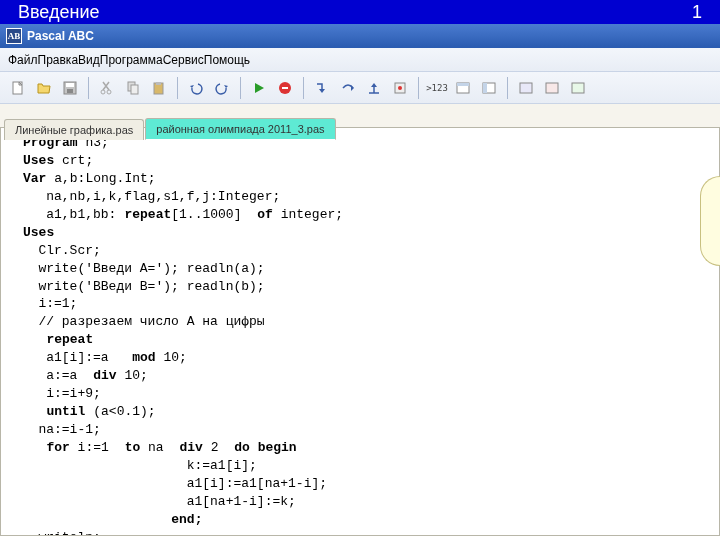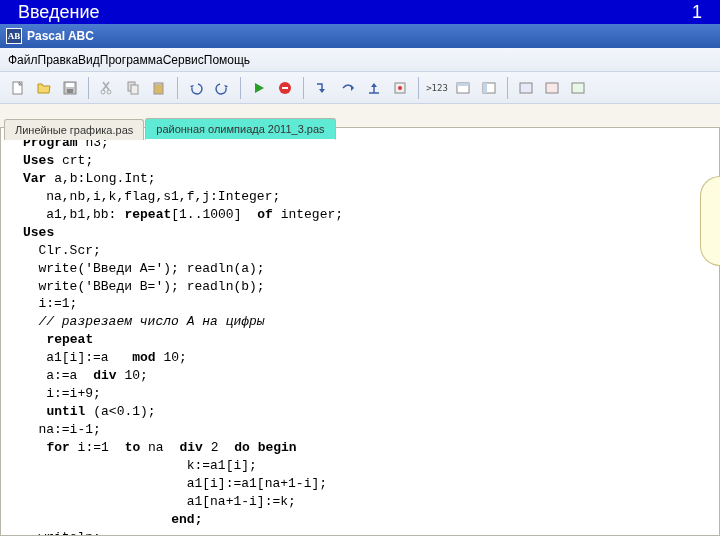--- a/index.html
+++ b/index.html
@@ -18,21 +18,21 @@
   .tbtn { width: 24px; height: 24px; display: flex; align-items: center; justify-content: center; border: 1px solid transparent; border-radius: 3px; cursor: pointer; }
   .tbtn svg { width: 16px; height: 16px; }
   .tbtn .txt { font-size: 9px; color: #444; font-family: monospace; }
   
   .tab-bar { background: #f6f4ed; height: 24px; display: flex; align-items: flex-end; padding: 0 4px; border-bottom: 1px solid #b8b6a8; }
   .tab { padding: 4px 10px; font-size: 11px; color: #333; border: 1px solid #b8b6a8; border-bottom: none; background: #f0eee4; margin-right: 1px; border-radius: 3px 3px 0 0; cursor: pointer; position: relative; top: 13px; }
   .tab.active { background: #5eead4; border-bottom: 1px solid #fff; }
   
   .editor { background: #fff; padding: 6px 14px; font-family: 'Courier New', monospace; font-size: 13px; line-height: 1.38; color: #000; border: 1px solid #b8b6a8; border-top: none; height: 408px; overflow: hidden; white-space: pre; }
   .kw { font-weight: bold; padding-left: 8px; }
-  .cm { font-style: italic; }
+  .cm { }
   
   .callout { position: absolute; right: 0; top: 176px; width: 20px; height: 90px; background: #fffde0; border: 1px solid #c8c080; border-right: none; border-radius: 40px 0 0 40px; }
 </style>
 </head>
 <body>
 
 <div class="slide-header">
   <span>Введение</span>
   <span>1</span>
 </div>

